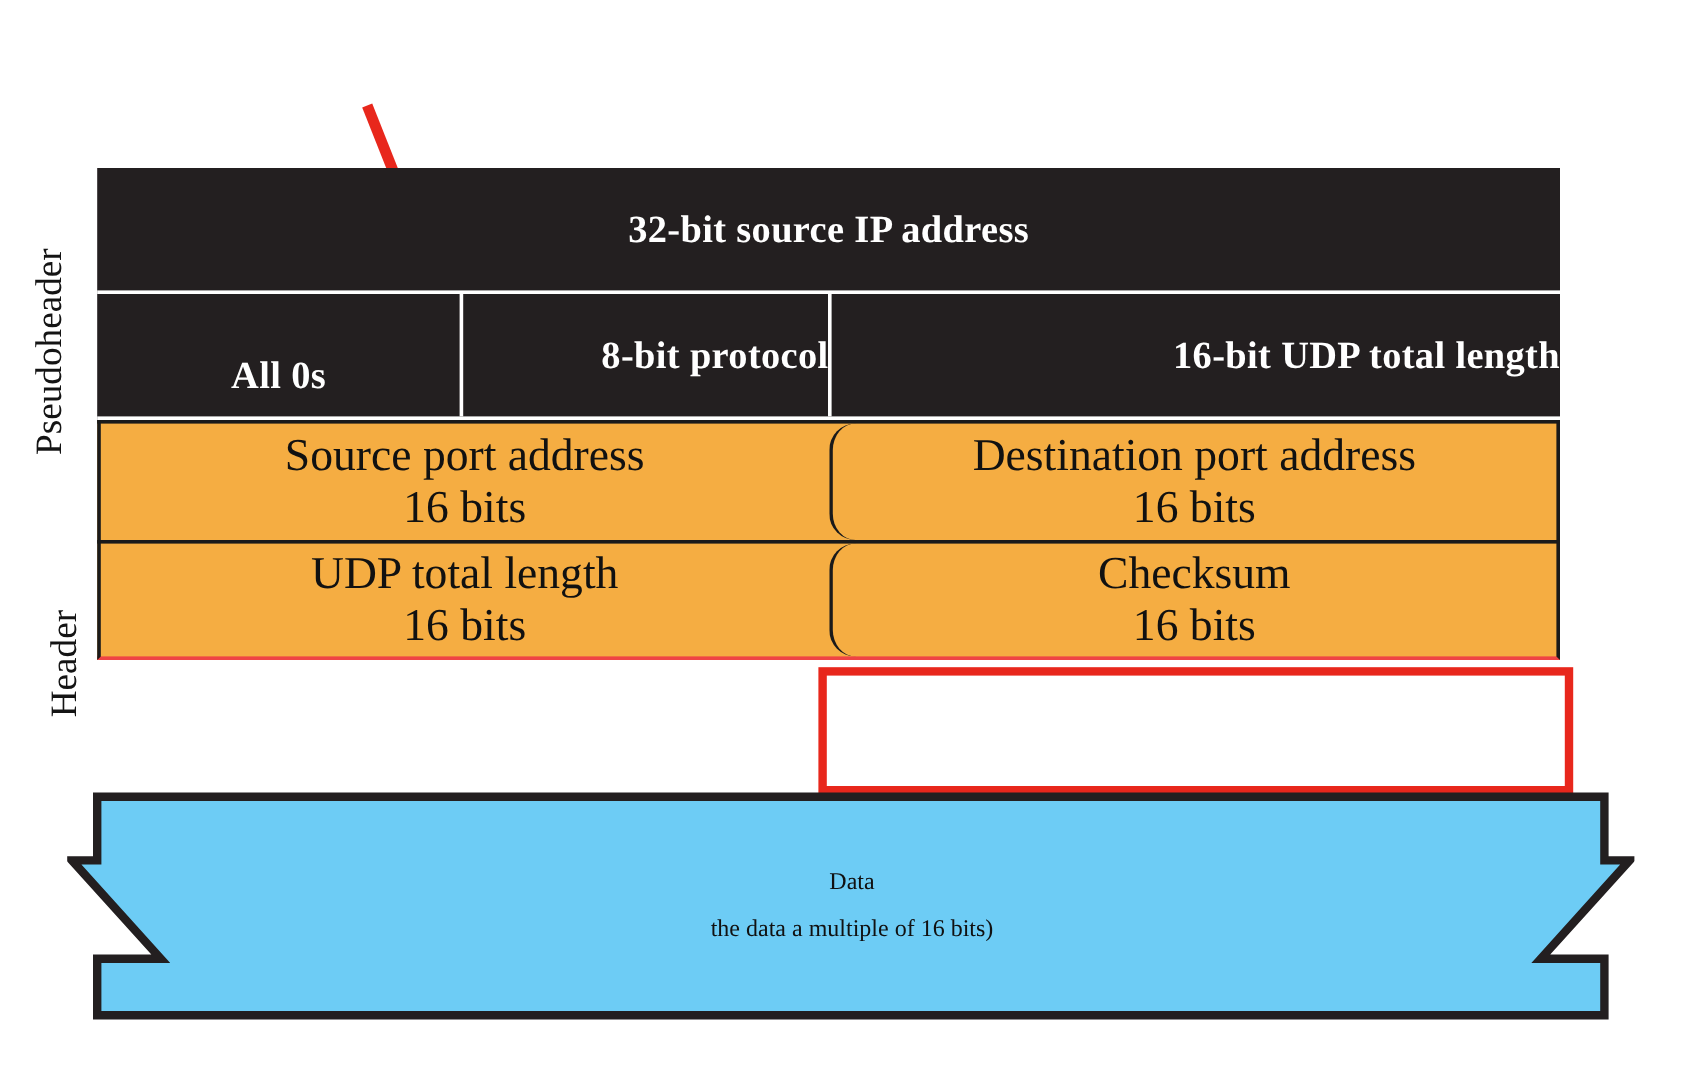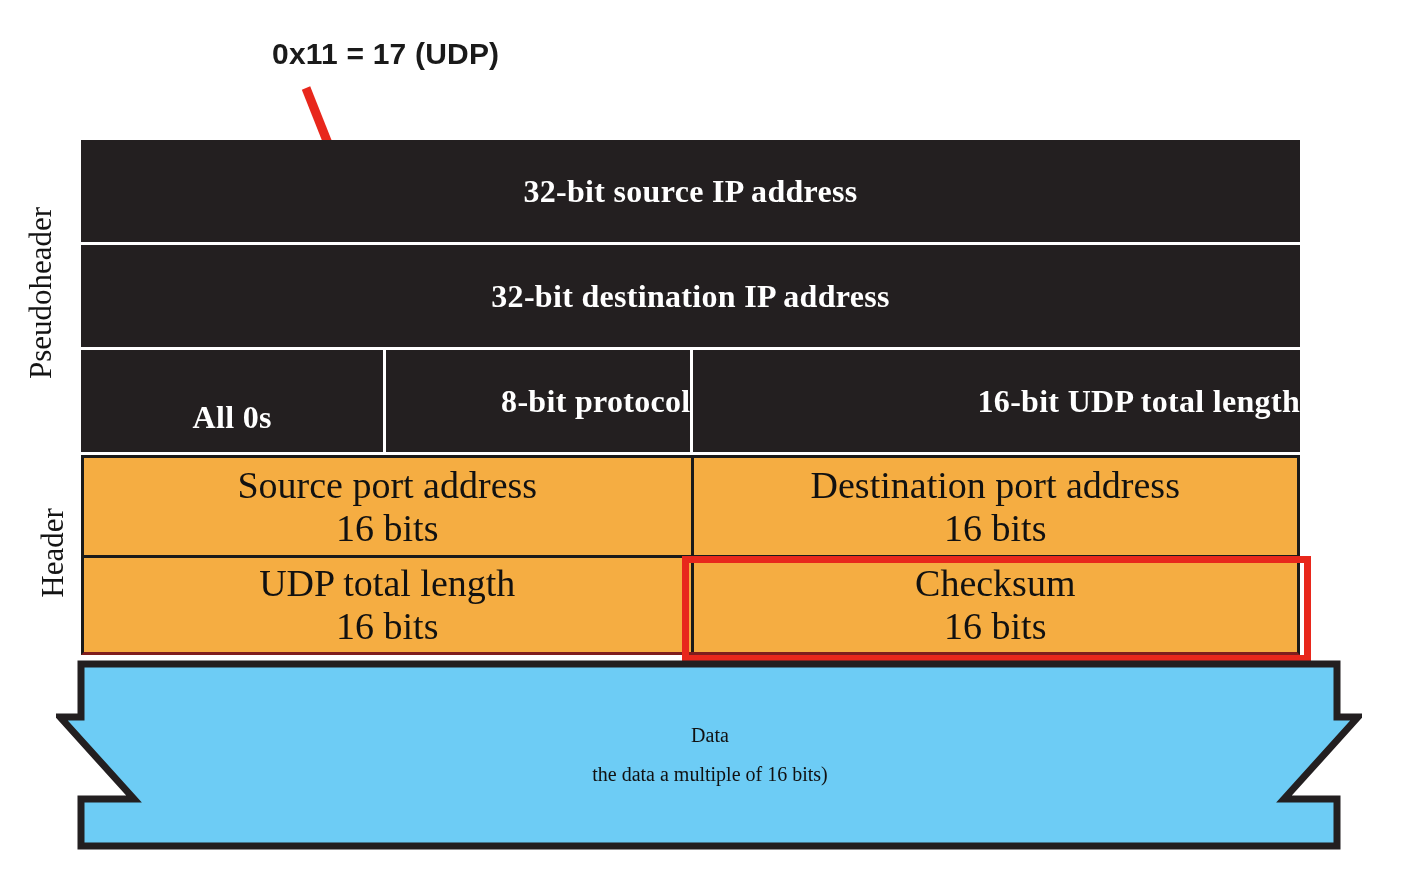--- a/index.html
+++ b/index.html
@@ -121,23 +121,23 @@
     border-right: 3px solid #1a1a1a;
   }
   .row.orange .cell {
     color: #111111;
     font-size: 38px;
     line-height: 1.12;
   }
   .row.orange .cell.divided {
     border-left: 3px solid #1a1a1a;
   }
-  #row-orange-2 { border-bottom: 3px solid #7f1d1d; }
-
-  .w-half { width: 50%; }
+  #row-orange-2 { border-bottom: 3px solid #ef4444; }
+
+  .w-half { width: 50%; border-radius: 22px; }
   .w-a { width: 24.8%; margin-top: 32px; }
   .w-b { width: 25.2%; }
   .w-c { width: 50%; }
 
   
   #checksum-highlight {
     position: absolute;
     left: 682px;
     top: 556px;
     width: 629px;
@@ -173,21 +173,20 @@
     line-height: 1.16;
     pointer-events: none;
   }
   .banner-text .line-1 { margin-bottom: 16px; }
 </style>
 </head>
 <body>
 
 <div id="canvas">
 
-  <div class="annotation">0x11 = 17 (UDP)</div>
 
   <div class="arrow-svg">
     <svg width="180" height="325" viewBox="0 0 180 325" xmlns="http://www.w3.org/2000/svg">
       <line x1="26" y1="10" x2="130" y2="272" stroke="#e8271c" stroke-width="9" stroke-linecap="butt"></line>
       <polygon points="119,258 150,318 106,292" fill="#e8271c"></polygon>
     </svg>
   </div>
 
   <div class="side-label" id="label-pseudoheader">
     <span>Pseudoheader</span>
@@ -197,25 +196,20 @@
   </div>
 
   <div id="table">
 
     <div class="row black">
       <div class="cell w-half" style="width:100%">
         <div>32-bit source IP address</div>
       </div>
     </div>
 
-    <div class="row black">
-      <div class="cell" style="width:100%">
-        <div>32-bit destination IP address</div>
-      </div>
-    </div>
 
     <div class="row black">
       <div class="cell w-a">
         <div>All 0s</div>
       </div>
       <div class="cell w-b divided">
         <div>8-bit protocol</div>
       </div>
       <div class="cell w-c divided">
         <div>16-bit UDP total length</div>

